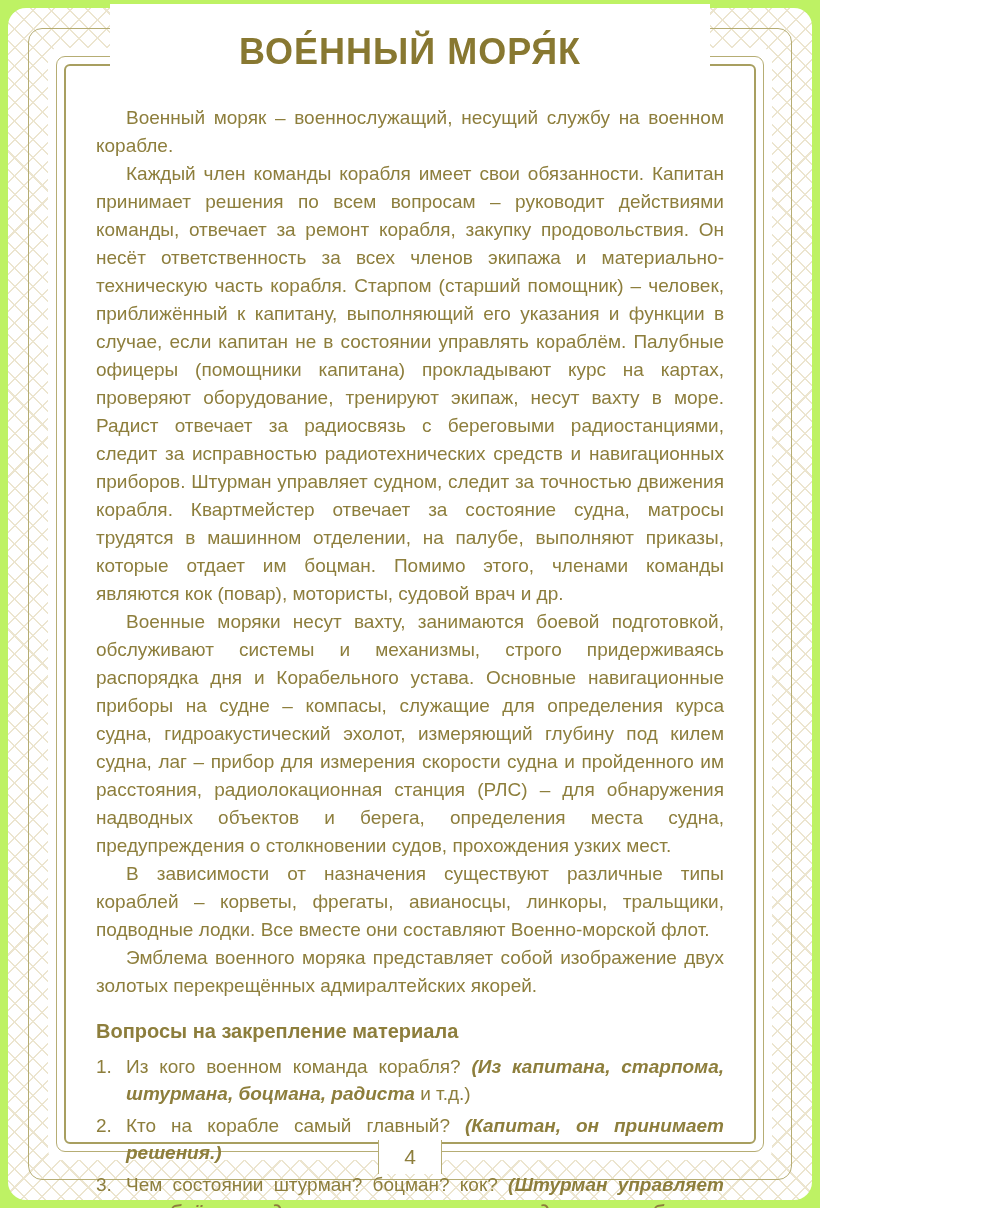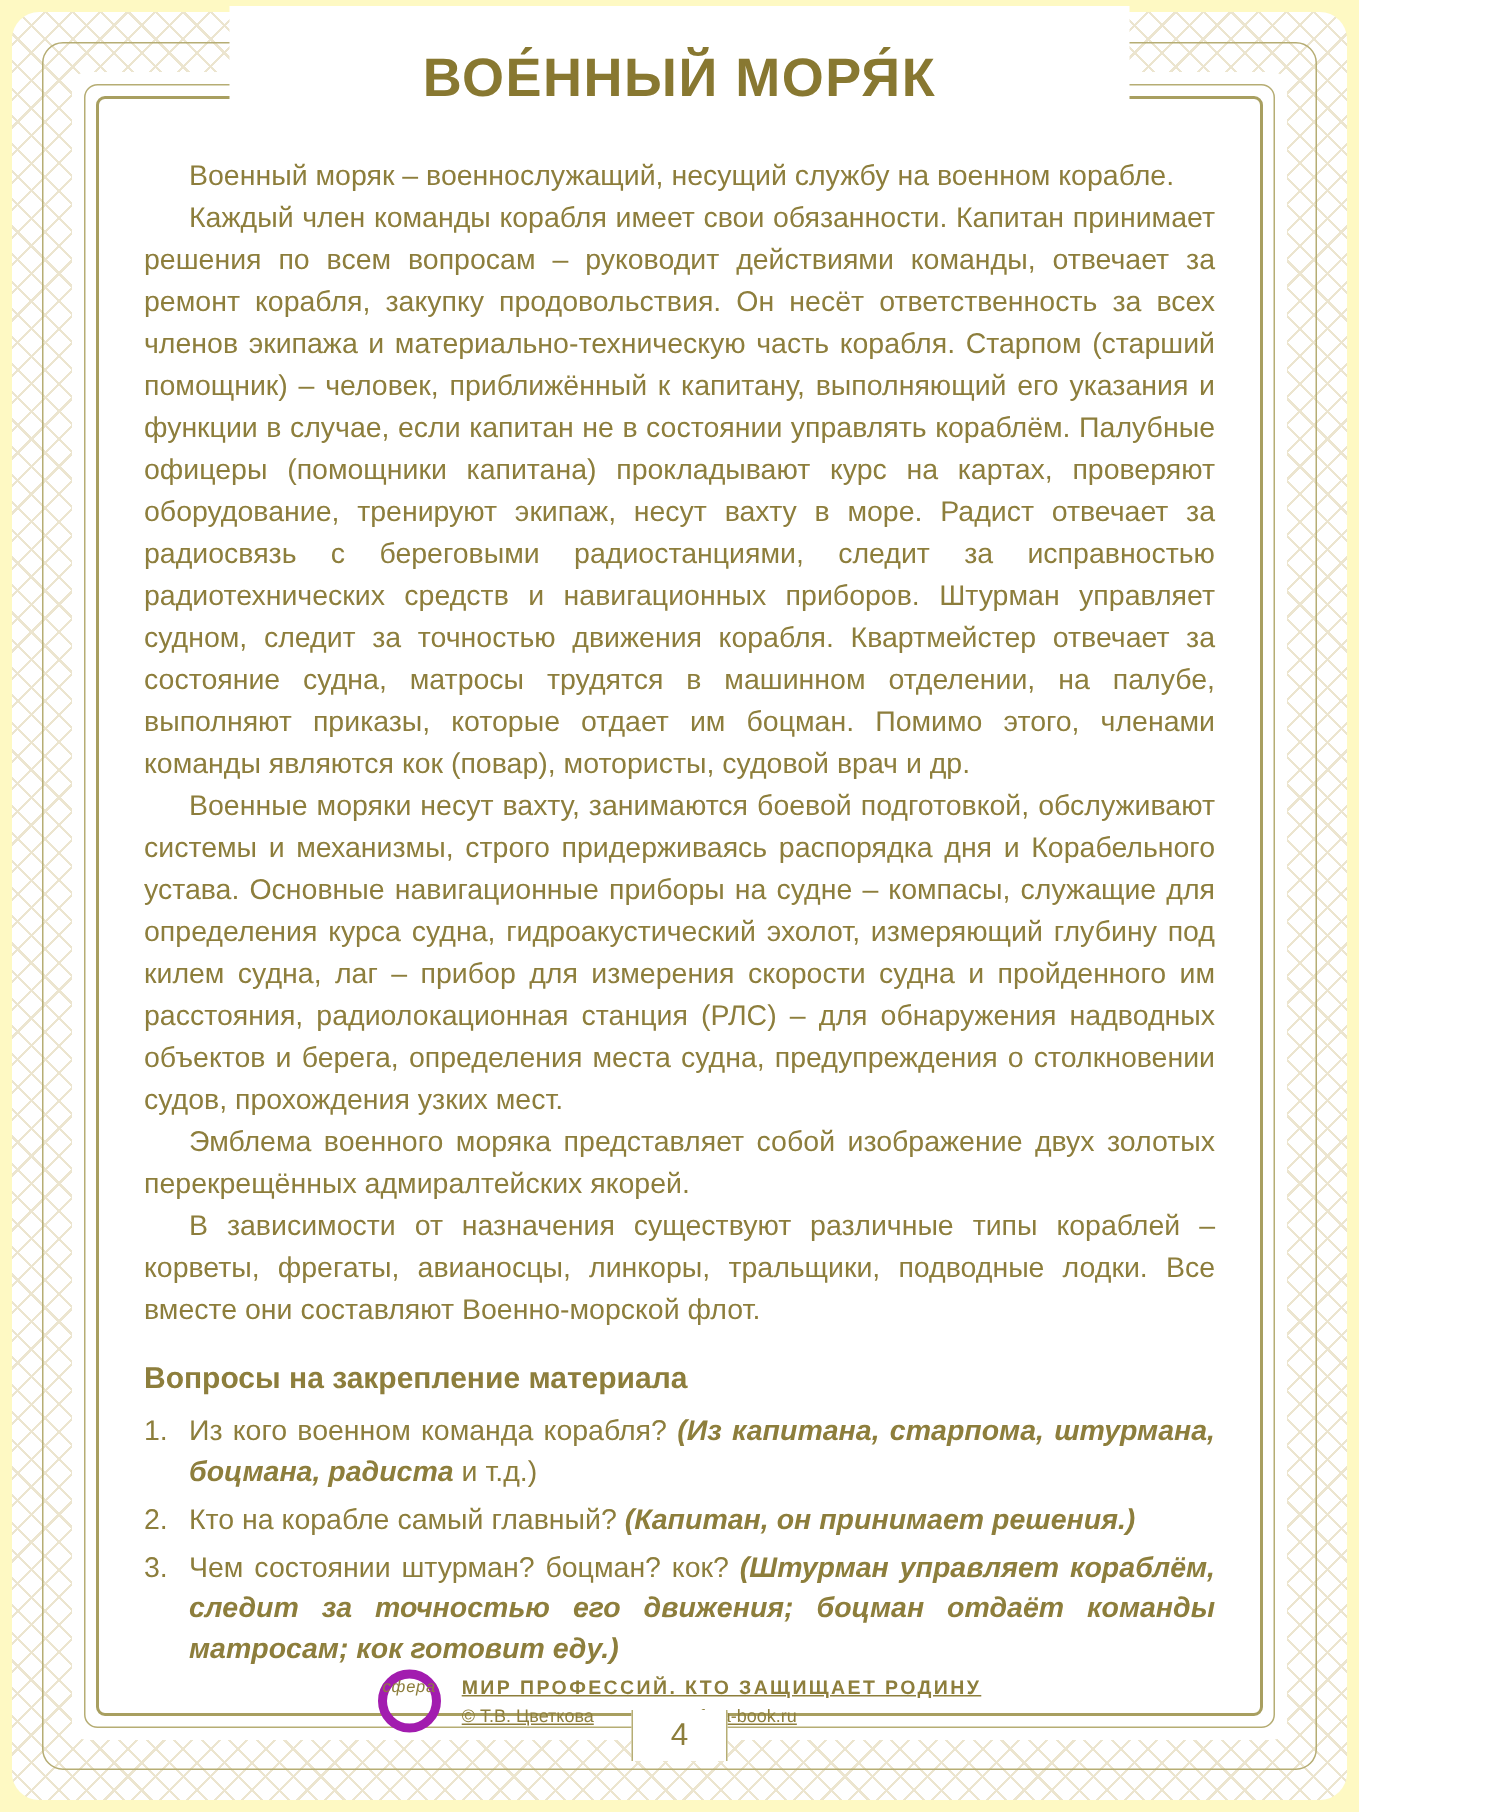--- a/index.html
+++ b/index.html
@@ -3,21 +3,21 @@
 <meta charset="utf-8">
 <style>
   * { box-sizing: border-box; }
   html, body { margin: 0; padding: 0; }
   body {
     width: 1000px; height: 1208px;
     background: #ffffff;
     font-family: "Liberation Sans", "DejaVu Sans", sans-serif;
     color: #8d7e3c;
   }
-  .page { position: relative; width: 906px; height: 1208px; overflow: hidden; background: #fef9c3; }
+  .page { position: relative; width: 820px; height: 1208px; overflow: hidden; background: #bef264; }
 
   
   .lattice {
     position: absolute; inset: 8px; z-index: 1; border-radius: 18px;
     background-color: #fff;
     background-image:
       repeating-linear-gradient(45deg,  #ece5cf 0 1.5px, transparent 1.5px 13px),
       repeating-linear-gradient(-45deg, #ece5cf 0 1.5px, transparent 1.5px 13px);
   }
   .lattice-cover { position: absolute; inset: 48px; z-index: 1; background: #fff; border-radius: 10px; }
@@ -96,22 +96,22 @@
   <div class="title-plate">
     <h1 class="page-title">ВОЕ́ННЫЙ МОРЯ́К</h1>
   </div>
 
   <div class="content">
 
     <div class="article">
       <p><span class="run-i">Военный моряк</span><span> – военнослужащий, несущий службу на военном корабле.</span></p>
       <p><span>Каждый член команды корабля имеет свои обязанности. </span><span class="run-i">Капитан</span><span> принимает решения по всем вопросам – руководит действиями команды, отвечает за ремонт корабля, закупку продовольствия. Он несёт ответственность за всех членов экипажа и материально-техническую часть корабля. </span><span class="run-i">Старпом</span><span> (старший помощник) – человек, приближённый к капитану, выполняющий его указания и функции в случае, если капитан не в состоянии управлять кораблём. </span><span class="run-i">Палубные офицеры</span><span> (помощники капитана) прокладывают курс на картах, проверяют оборудование, тренируют экипаж, несут вахту в море. </span><span class="run-i">Радист</span><span> отвечает за радиосвязь с береговыми радиостанциями, следит за исправностью радиотехнических средств и навигационных приборов. </span><span class="run-i">Штурман</span><span> управляет судном, следит за точностью движения корабля. </span><span class="run-i">Квартмейстер</span><span> отвечает за состояние судна, </span><span class="run-i">матросы</span><span> трудятся в машинном отделении, на палубе, выполняют приказы, которые отдает им </span><span class="run-i">боцман</span><span>. Помимо этого, членами команды являются кок (повар), мотористы, судовой врач и др.</span></p>
       <p><span>Военные моряки несут вахту, занимаются боевой подготовкой, обслуживают системы и механизмы, строго придерживаясь распорядка дня и Корабельного устава. Основные навигационные приборы на судне – </span><span class="run-b">компасы</span><span>, служащие для определения курса судна, гидроакустический </span><span class="run-b">эхолот</span><span>, измеряющий глубину под килем судна, </span><span class="run-b">лаг</span><span> – прибор для измерения скорости судна и пройденного им расстояния, радиолокационная </span><span class="run-b">станция</span><span> (РЛС) – для обнаружения надводных объектов и берега, определения места судна, предупреждения о столкновении судов, прохождения узких мест.</span></p>
+      <p><span>В зависимости от назначения существуют различные типы кораблей – корветы, фрегаты, авианосцы, линкоры, тральщики, подводные лодки. Все вместе они составляют Военно-морской флот.</span></p>
       <p><span class="run-b">Эмблема</span><span> военного моряка представляет собой изображение двух золотых перекрещённых адмиралтейских якорей.</span></p>
-      <p><span>В зависимости от назначения существуют различные типы кораблей – корветы, фрегаты, авианосцы, линкоры, тральщики, подводные лодки. Все вместе они составляют Военно-морской флот.</span></p>
     </div>
 
     <div class="q-heading">Вопросы на закрепление материала</div>
 
     <div class="questions-list">
       <div class="question">
         <span class="q-num">1.</span>
         <span class="q-text"><span>Из кого военном команда корабля? </span><span class="run-bi">(Из капитана, старпома, штурмана, боцмана, радиста</span><span> и т.д.)</span></span>
       </div>
       <div class="question">

